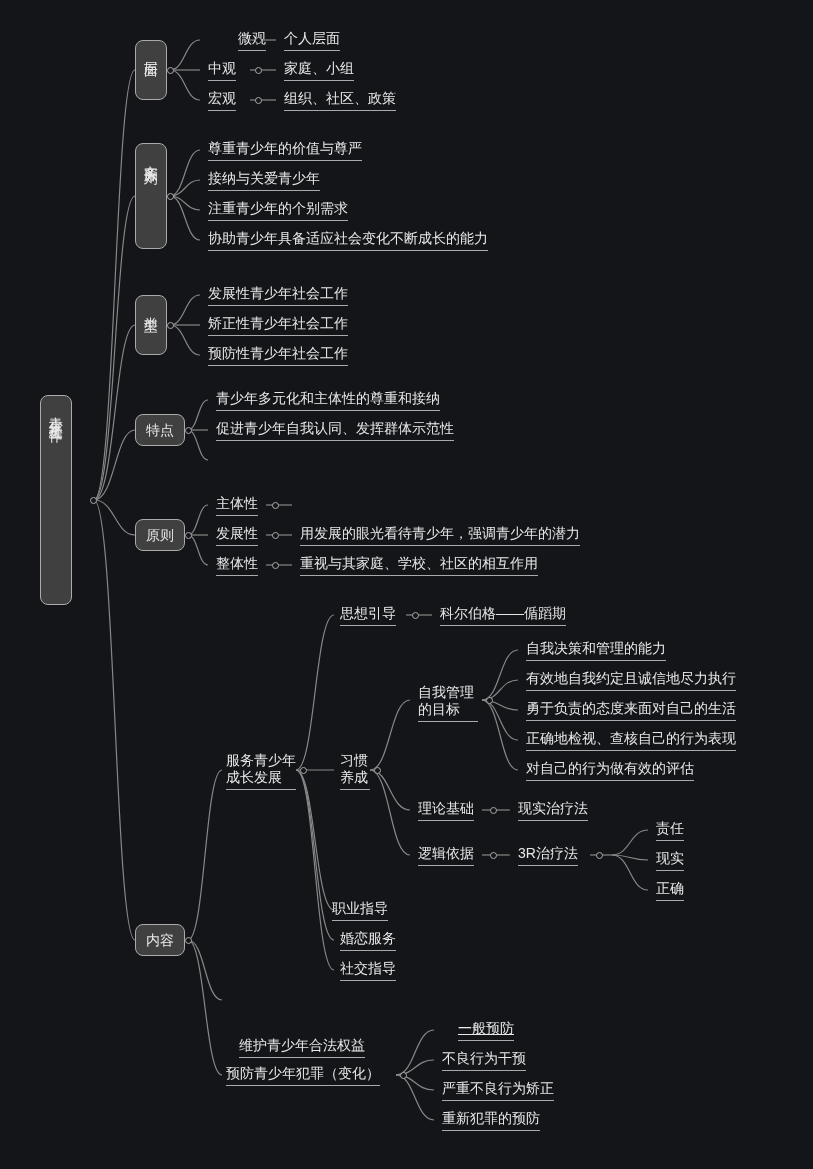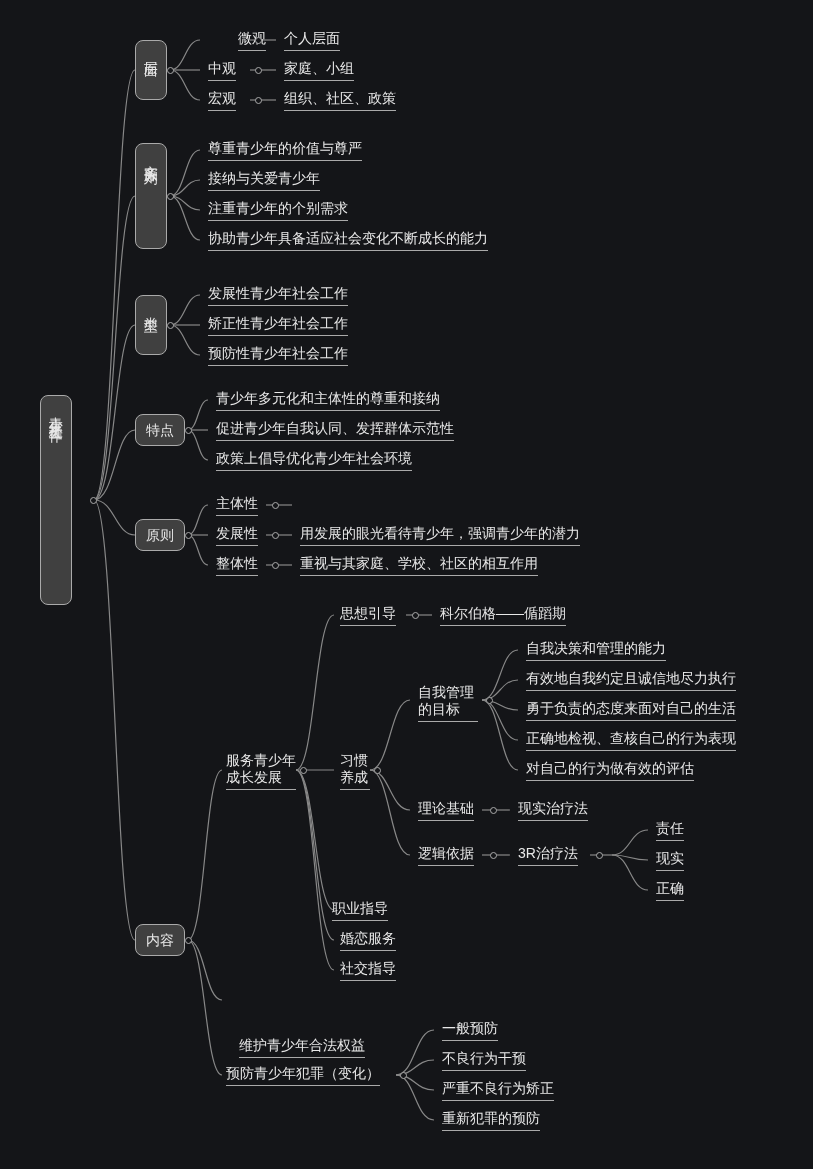--- a/index.html
+++ b/index.html
@@ -162,21 +162,20 @@
 <div class="node vert" style="left:135px;top:295px;height:60px;">类型</div>
 <div class="dot" style="left:167px;top:322px;"></div>
 <div class="leaf" style="left:208px;top:285px;">发展性青少年社会工作</div>
 <div class="leaf" style="left:208px;top:315px;">矫正性青少年社会工作</div>
 <div class="leaf" style="left:208px;top:345px;">预防性青少年社会工作</div>
 
 <div class="node" style="left:135px;top:414px;">特点</div>
 <div class="dot" style="left:185px;top:427px;"></div>
 <div class="leaf" style="left:216px;top:420px;">促进青少年自我认同、发挥群体示范性</div>
 <div class="leaf" style="left:216px;top:390px;">青少年多元化和主体性的尊重和接纳</div>
-<div class="leaf" style="left:216px;top:450px;">政策上倡导优化青少年社会环境</div>
 
 <div class="node" style="left:135px;top:519px;">原则</div>
 <div class="dot" style="left:185px;top:532px;"></div>
 <div class="leaf" style="left:216px;top:495px;">主体性</div>
 <div class="dot" style="left:272px;top:502px;"></div>
 <div class="leaf" style="left:216px;top:525px;">发展性</div>
 <div class="dot" style="left:272px;top:532px;"></div>
 <div class="leaf" style="left:300px;top:525px;">用发展的眼光看待青少年，强调青少年的潜力</div>
 <div class="leaf" style="left:216px;top:555px;">整体性</div>
 <div class="dot" style="left:272px;top:562px;"></div>
@@ -216,18 +215,18 @@
 <div class="leaf" style="left:656px;top:880px;">正确</div>
 
 <div class="leaf" style="left:332px;top:900px;">职业指导</div>
 <div class="leaf" style="left:340px;top:930px;text-align:right;">婚恋服务</div>
 <div class="leaf" style="left:340px;top:960px;">社交指导</div>
 
 <div class="leaf" style="left:239px;top:990px;margin-top:47px;">维护青少年合法权益</div>
 
 <div class="leaf" style="left:226px;top:1065px;">预防青少年犯罪（变化）</div>
 <div class="dot" style="left:400px;top:1072px;"></div>
-<div class="leaf" style="left:442px;top:1020px;">一般预防</div>
+<div class="leaf" style="left:458px;top:1020px;text-decoration:underline;">一般预防</div>
 <div class="leaf" style="left:442px;top:1050px;">不良行为干预</div>
 <div class="leaf" style="left:442px;top:1080px;">严重不良行为矫正</div>
 <div class="leaf" style="left:442px;top:1110px;">重新犯罪的预防</div>
 
 </div>
 
 </body></html>

